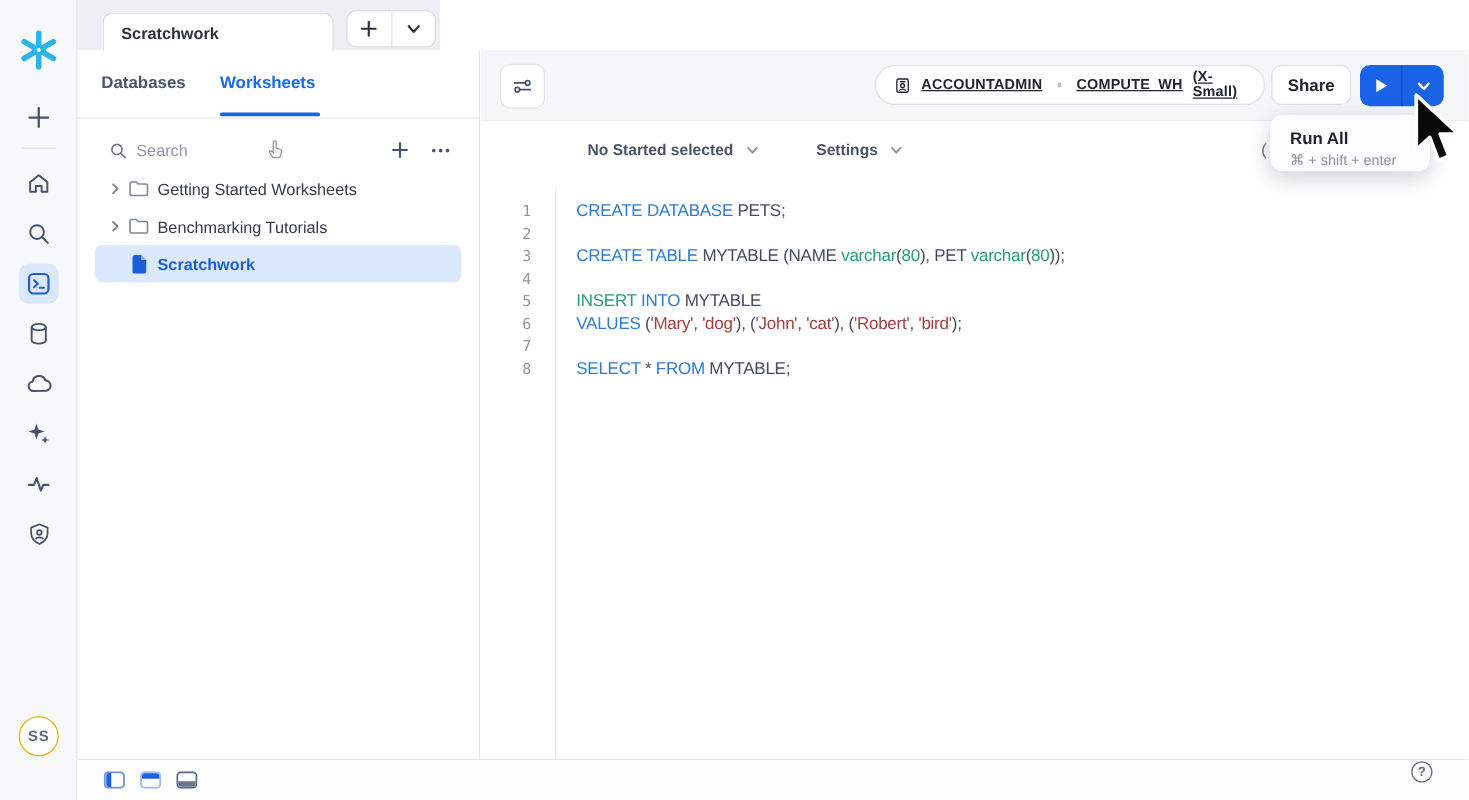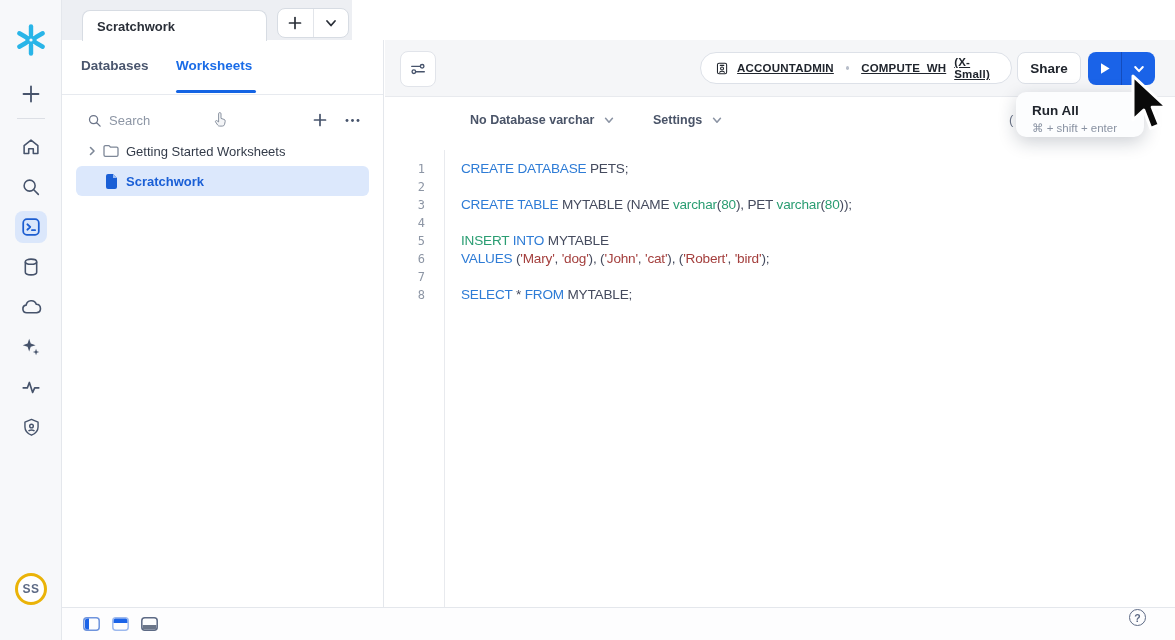--- a/index.html
+++ b/index.html
@@ -15,21 +15,21 @@
     position:absolute; left:0; top:0; width:62px; height:640px;
     background:#f7f8fa; border-right:1px solid #e4e7ec; z-index:5;
   }
   .rail-item { width:62px; height:40px; display:flex; align-items:center; justify-content:center; cursor:pointer; }
   .rail-logo { height:36px; margin-top:22px; }
   .rail-plus { margin-top:16px; }
   .rail-divider { width:28px; height:1px; background:#dcdfe5; margin:4px auto 8px auto; }
   .rail-active-box { width:32px; height:32px; border-radius:8px; background:#dbe7fb; display:flex; align-items:center; justify-content:center; }
   .avatar {
     position:absolute; left:15px; top:573px; width:32px; height:32px; border-radius:50%;
-    background:#fff; border:3px solid #eab308; color:#5d6a85; font-size:12px; font-weight:bold;
+    background:#fff; border:1px solid #eab308; color:#5d6a85; font-size:12px; font-weight:bold;
     display:flex; align-items:center; justify-content:center; letter-spacing:.5px; cursor:pointer;
   }
 
   
   .tabstrip { position:absolute; left:62px; top:0; width:290px; height:40px; background:#edeff3; z-index:4; }
   .doc-tab {
     position:absolute; left:20px; top:10px; width:185px; height:31px;
     background:#fff; border:1px solid #d7dce3; border-bottom:none; border-radius:8px 8px 0 0;
     display:flex; align-items:center; padding-left:14px; font-size:13px; font-weight:bold; color:#2a2f38; cursor:pointer;
   }
@@ -275,20 +275,33 @@
               <polyline points="3.5,1.5 7,5 3.5,8.5"></polyline>
             </svg>
         </span>
         <span class="ficon">
           <svg width="16" height="14" viewBox="0 0 16 14" fill="none" stroke="#7d8797" stroke-width="1.3" stroke-linejoin="round">
               <path d="M1 3 a1.4 1.4 0 0 1 1.4 -1.4 H6 L7.6 3.2 H13.6 A1.4 1.4 0 0 1 15 4.6 V11 a1.4 1.4 0 0 1 -1.4 1.4 H2.4 A1.4 1.4 0 0 1 1 11 Z"></path>
             </svg>
         </span>
         <span class="lbl">Getting Started Worksheets</span>
       </div>
+      <div class="tree-row">
+        <span class="chev">
+          <svg width="10" height="10" viewBox="0 0 10 10" fill="none" stroke="#7d8797" stroke-width="1.6" stroke-linecap="round" stroke-linejoin="round">
+              <polyline points="3.5,1.5 7,5 3.5,8.5"></polyline>
+            </svg>
+        </span>
+        <span class="ficon">
+          <svg width="16" height="14" viewBox="0 0 16 14" fill="none" stroke="#7d8797" stroke-width="1.3" stroke-linejoin="round">
+              <path d="M1 3 a1.4 1.4 0 0 1 1.4 -1.4 H6 L7.6 3.2 H13.6 A1.4 1.4 0 0 1 15 4.6 V11 a1.4 1.4 0 0 1 -1.4 1.4 H2.4 A1.4 1.4 0 0 1 1 11 Z"></path>
+            </svg>
+        </span>
+        <span class="lbl">Benchmarking Tutorials</span>
+      </div>
       <div class="tree-row selected">
         <span class="ficon">
           <svg width="13" height="15" viewBox="0 0 13 15">
               <path d="M1 2 a2 2 0 0 1 2 -2 H8 L12 4 V13 a2 2 0 0 1 -2 2 H3 a2 2 0 0 1 -2 -2 Z" fill="#1a5fd6"></path>
               <path d="M8 0 L12 4 H8 Z" fill="#9dbdf3"></path>
             </svg>
         </span>
         <span class="lbl">Scratchwork</span>
       </div>
     </div>
@@ -331,21 +344,21 @@
   </div>
 
   <div class="run-menu">
     <div class="rm-label">Run All</div>
     <div class="rm-short">⌘ + shift + enter</div>
   </div>
 
   <div class="editor">
     <div class="ed-header">
       <div class="ed-db">
-        <span class="ed-hlabel">No Database varchar</span>
+        <span class="ed-hlabel">No Started selected</span>
         <svg width="12" height="12" viewBox="0 0 14 14" fill="none" stroke="#8a93a3" stroke-width="1.8" stroke-linecap="round" stroke-linejoin="round">
             <polyline points="3,5 7,9.5 11,5"></polyline>
           </svg>
       </div>
       <div class="ed-settings">
         <span class="ed-hlabel">Settings</span>
         <svg width="12" height="12" viewBox="0 0 14 14" fill="none" stroke="#8a93a3" stroke-width="1.8" stroke-linecap="round" stroke-linejoin="round">
             <polyline points="3,5 7,9.5 11,5"></polyline>
           </svg>
       </div>

